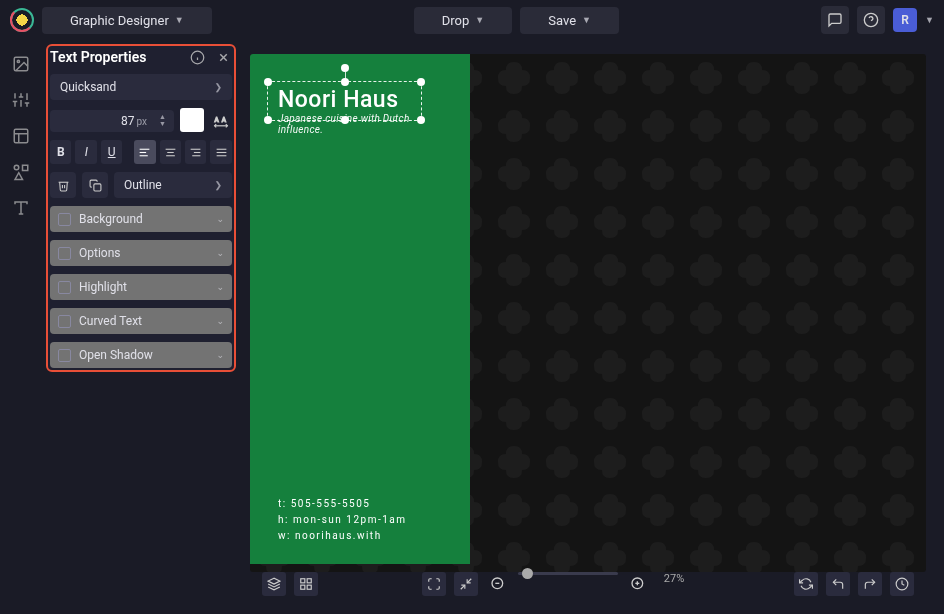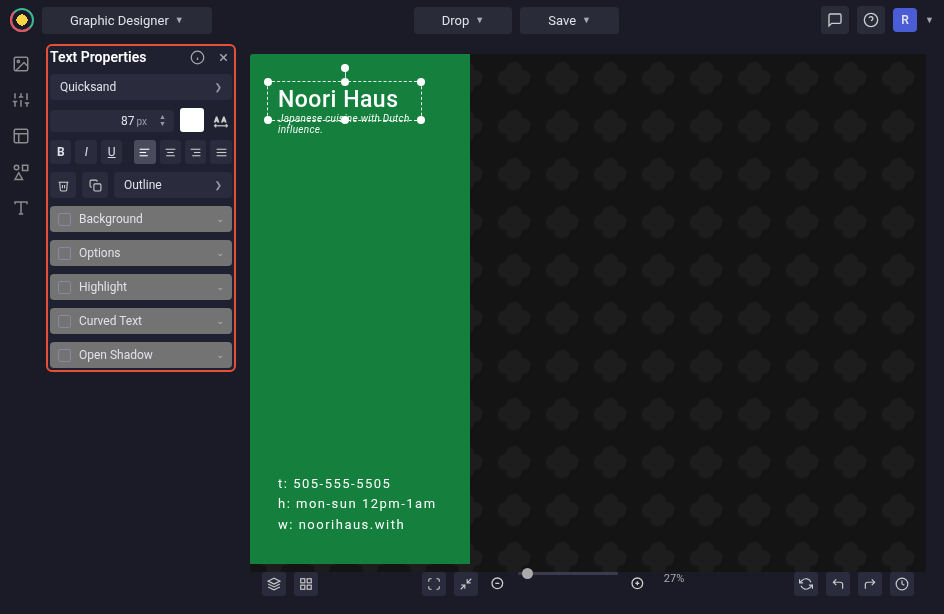--- a/index.html
+++ b/index.html
@@ -60,21 +60,21 @@
 .handle.tl { left: -4px; top: -4px; }
 .handle.tr { right: -4px; top: -4px; }
 .handle.bl { left: -4px; bottom: -4px; }
 .handle.br { right: -4px; bottom: -4px; }
 .handle.t { left: 50%; top: -4px; transform: translateX(-50%); }
 .handle.b { left: 50%; bottom: -4px; transform: translateX(-50%); }
 .rotate-handle { position: absolute; left: 50%; top: -18px; transform: translateX(-50%); width: 8px; height: 8px; background: #fff; border-radius: 50%; }
 .rotate-handle::after { content: ""; position: absolute; left: 50%; top: 8px; width: 1px; height: 8px; background: rgba(255,255,255,0.8); }
 .art-title { font-size: 23px; font-weight: 500; letter-spacing: 0.5px; position: relative; top: 4px; }
 .art-sub { font-size: 10px; font-style: italic; opacity: 0.95; margin-top: 4px; letter-spacing: 0.3px; }
-.art-footer { position: absolute; bottom: 28px; left: 28px; font-size: 13px; line-height: 1.6; letter-spacing: 1.5px; }
+.art-footer { position: absolute; bottom: 20px; left: 28px; font-size: 10px; line-height: 1.6; letter-spacing: 1.5px; }
 
 
 .bottombar { height: 38px; display: flex; align-items: flex-start; padding: 0 12px; gap: 8px; }
 .bottom-btn { width: 24px; height: 24px; background: #2a2b3d; border-radius: 3px; display: flex; align-items: center; justify-content: center; cursor: pointer; font-size: 11px; }
 .zoom-slider { width: 100px; height: 3px; background: #3a3b4d; border-radius: 2px; position: relative; }
 .zoom-thumb { position: absolute; left: 4px; top: -4px; width: 11px; height: 11px; background: #aaa; border-radius: 50%; }
 .zoom-label { font-size: 11px; color: #aaa; padding: 0 6px; }
 
 svg { display: block; }
 </style>

